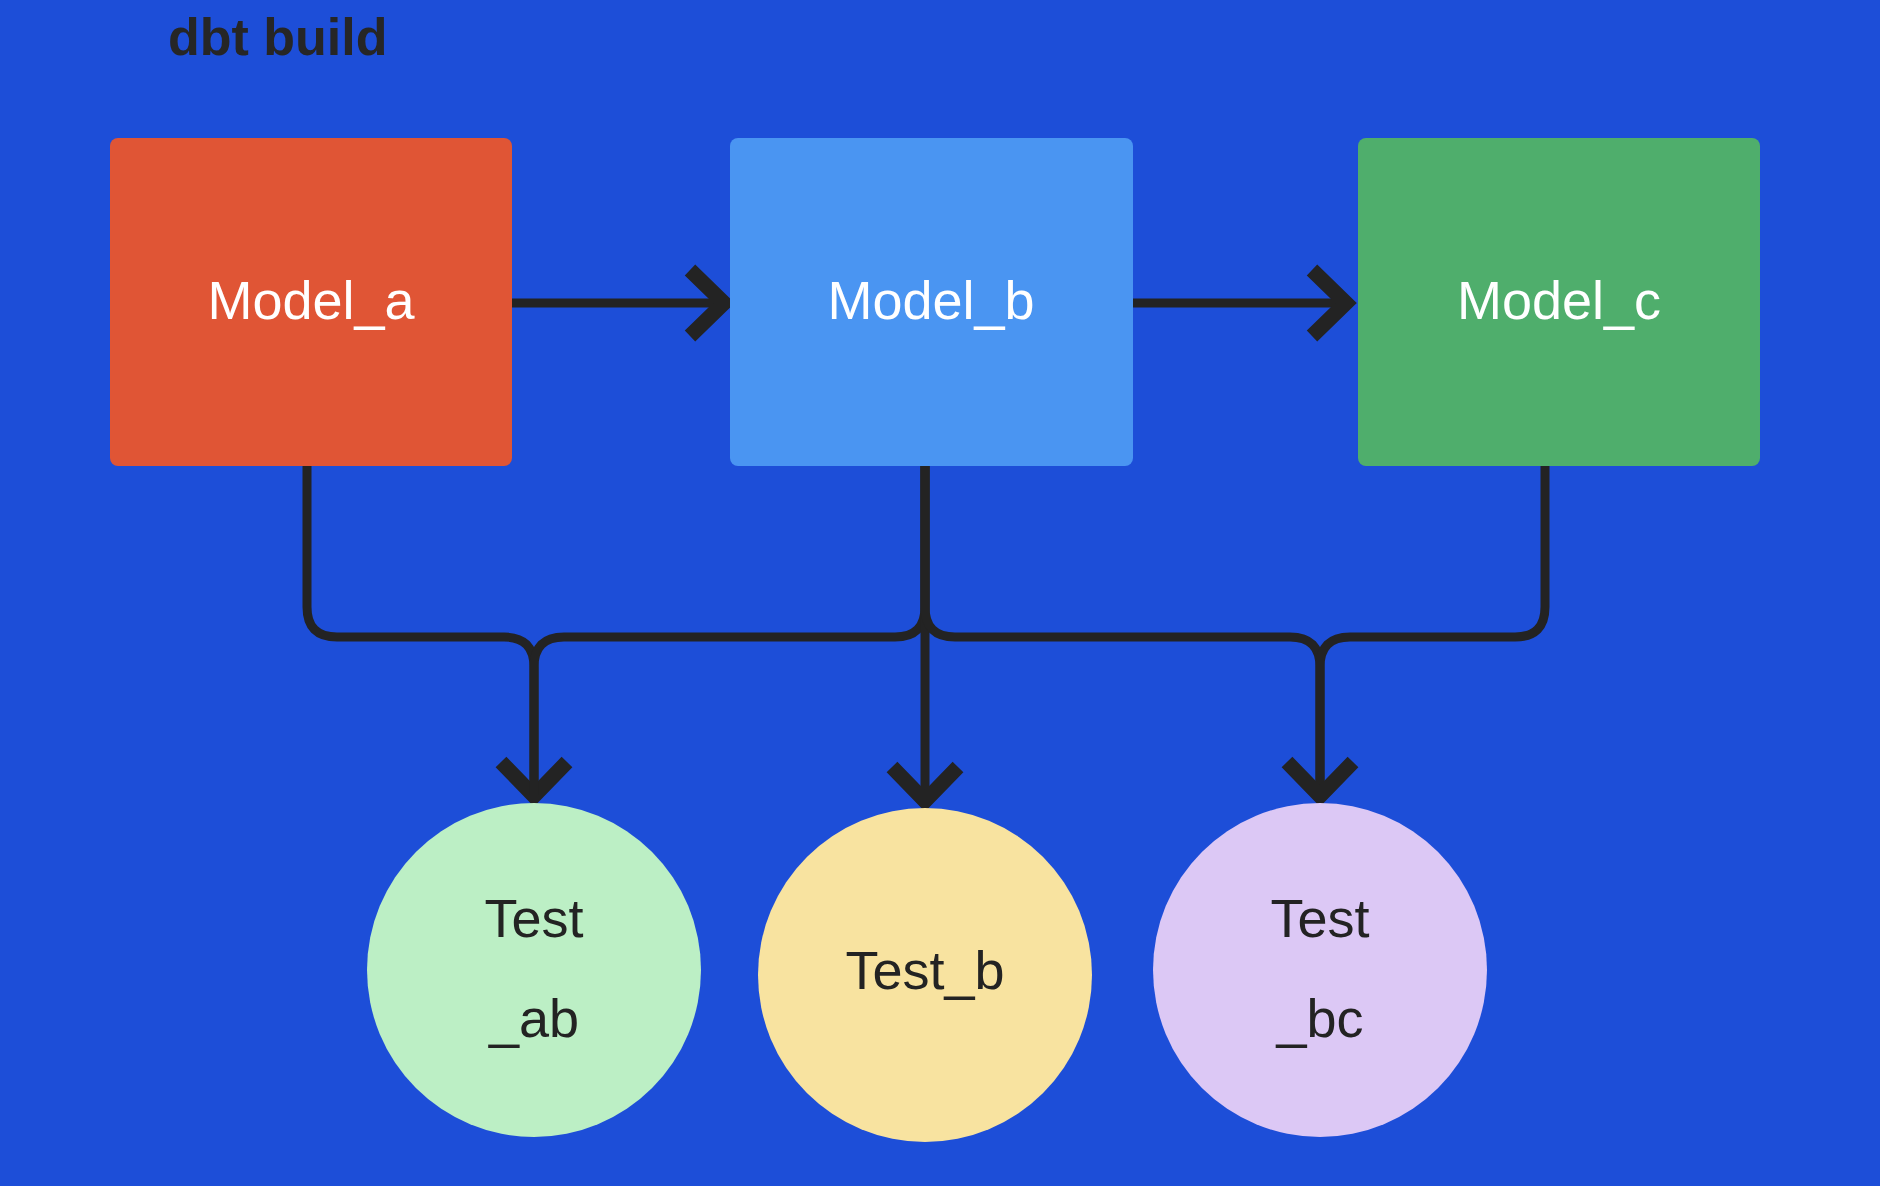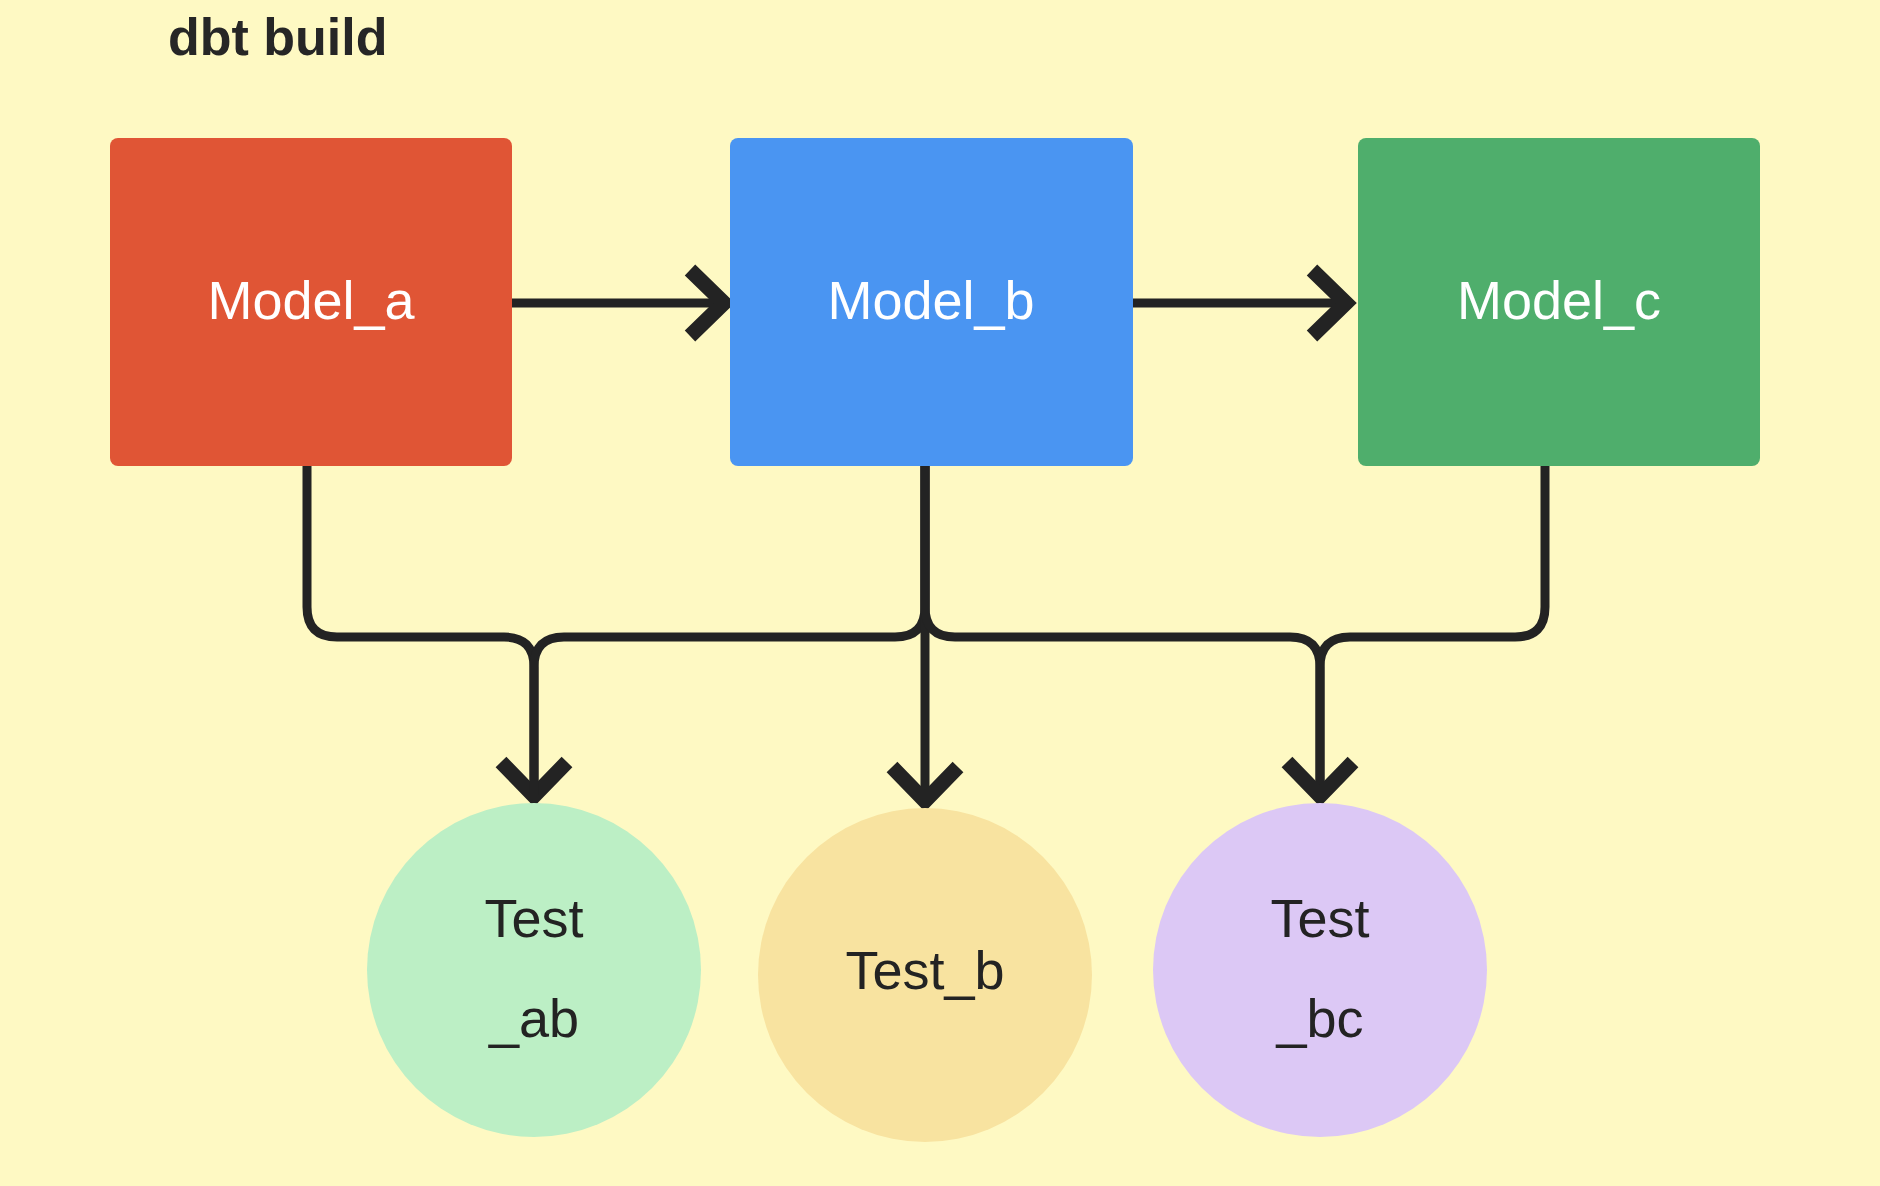--- a/index.html
+++ b/index.html
@@ -10,21 +10,21 @@
   body {
     font-family: "Liberation Sans", sans-serif;
     width: 1880px;
     height: 1186px;
     overflow: hidden;
   }
   #diagram-root {
     position: relative;
     width: 1880px;
     height: 1186px;
-    background: #fef9c3;
+    background: #1d4ed8;
   }
   svg.canvas {
     position: absolute;
     top: 0;
     left: 0;
     width: 1880px;
     height: 1186px;
     display: block;
   }
   .diagram-title {

